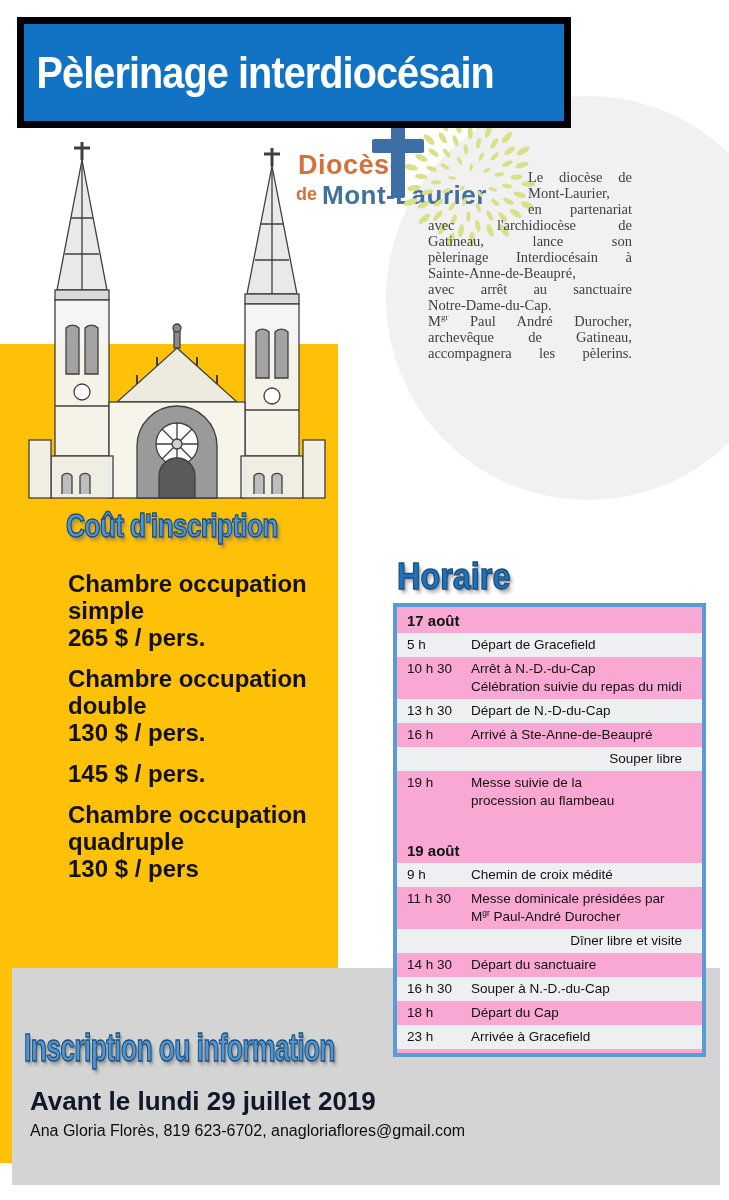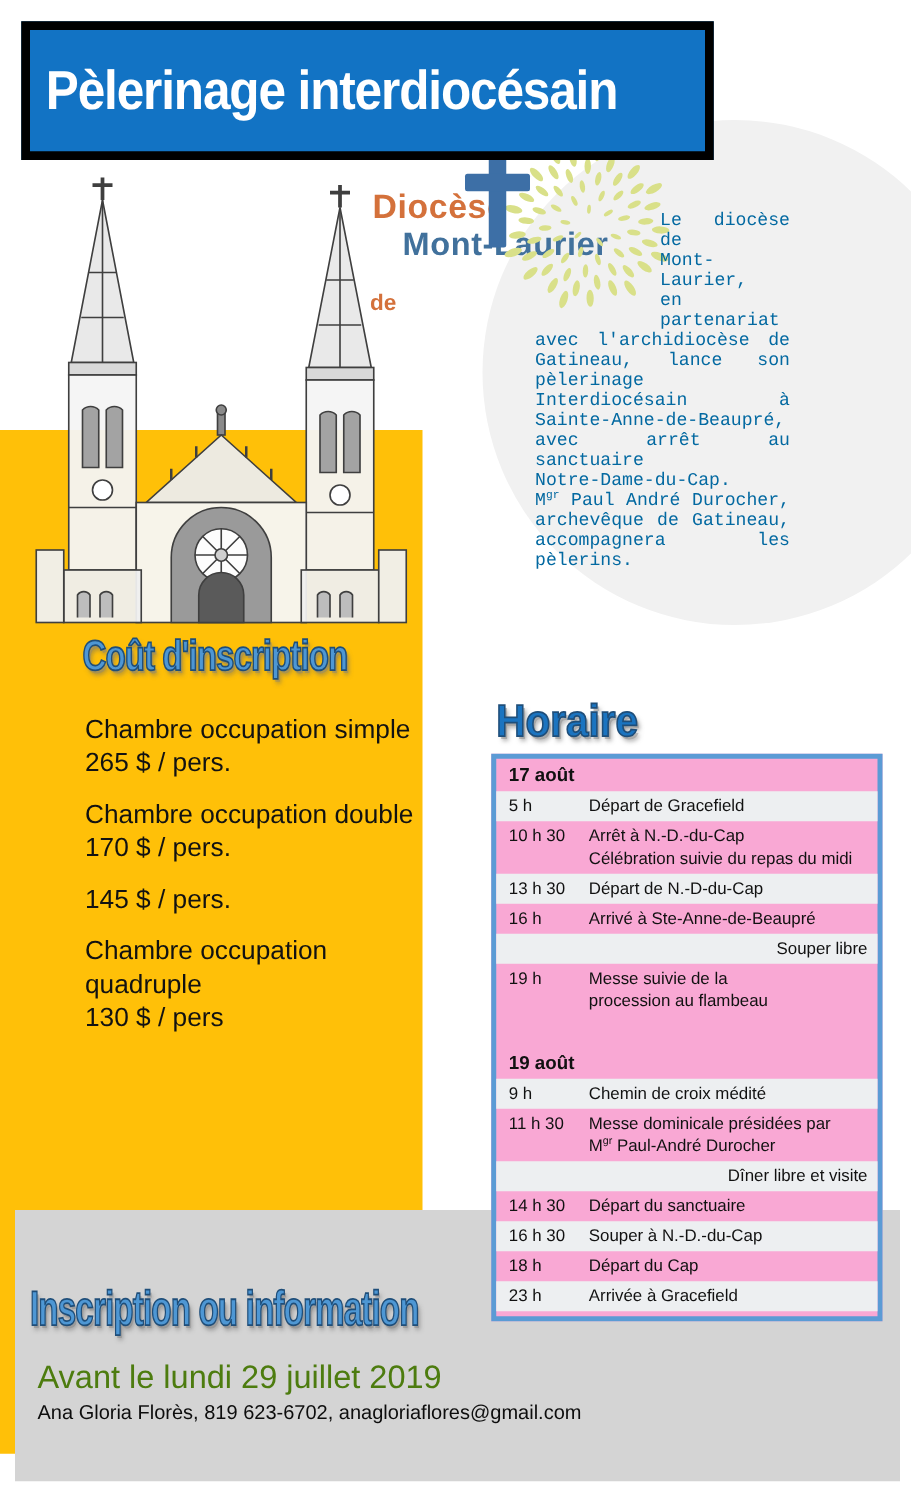--- a/index.html
+++ b/index.html
@@ -14,29 +14,29 @@
 
   
   .ellipse{position:absolute;left:386px;top:96px;width:404px;height:404px;border-radius:50%;
            background:var(--ellipse-bg,#f1f1f1);z-index:1;}
 
   
   .logo{position:absolute;left:296px;top:122px;width:260px;height:110px;z-index:4;}
   .logo-word1{position:absolute;left:2px;top:28px;font-size:27px;font-weight:bold;
               color:var(--logo-orange,#d4713b);letter-spacing:.5px;}
   .logo-word2{position:absolute;left:0px;top:62px;font-size:18px;font-weight:bold;
-              color:var(--logo-orange,#d4713b);margin-top:48px;}
+              color:var(--logo-orange,#d4713b);}
   .logo-word3{position:absolute;left:26px;top:58px;font-size:26px;font-weight:bold;
               color:var(--logo-blue,#41719c);letter-spacing:.5px;}
   .cross-icon{position:absolute;left:74px;top:0px;z-index:2;}
   .leaf-burst{position:absolute;left:99px;top:-16px;width:150px;height:150px;z-index:1;}
 
   
   .intro{position:absolute;left:428px;top:169px;width:204px;z-index:4;
-         font-family:Liberation Mono, monospace;font-size:14.5px;line-height:16px;color:#0369a1;}
+         font-family:Liberation Serif, serif;font-size:14.5px;line-height:16px;color:#404040;}
   .intro-line{text-align:justify;text-align-last:justify;white-space:normal;}
   .intro-line:nth-child(-n+3){margin-left:100px;}
   .intro sup{font-size:9px;line-height:0;}
 
   
   .yellow-box{position:absolute;left:0;top:344px;width:338px;height:819px;
               background:var(--yellow,#ffc008);z-index:1;}
 
   
   .church{position:absolute;left:22px;top:138px;width:310px;height:366px;z-index:3;}
@@ -46,38 +46,38 @@
            color:var(--wordart-fill,#4e97d4);
            -webkit-text-stroke:1.4px var(--wordart-outline,#1f4e79);
            text-shadow:2px 2px 0 rgba(130,130,130,.45),3px 4px 4px rgba(100,100,100,.5);
            transform-origin:0 50%;}
   .h-cout{left:66px;top:506px;font-size:34px;letter-spacing:-1px;transform:scaleX(.78);}
   .h-horaire{left:397px;top:556px;font-size:36px;color:var(--horaire-fill,#1b74c0);transform:scaleX(.9);}
   .h-inscription{left:24px;top:1026px;font-size:39px;letter-spacing:-1px;transform:scaleX(.68);}
 
   
   .pricing{position:absolute;left:68px;top:570px;width:272px;z-index:5;color:#121212;}
-  .price-item{margin-bottom:14px;font-size:21px;line-height:27px;}
+  .price-item{margin-bottom:14px;font-size:24px;line-height:27px;font-weight:bold;}
 
   
   .schedule{position:absolute;left:393px;top:603px;width:305px;background:#f9a8d4;
             border:4px solid var(--table-border,#5b9bd5);z-index:5;padding-bottom:4px;color:#111;}
   .sch-date{font-size:15px;font-weight:bold;padding:5px 10px 3px;line-height:18px;}
-  .sch-row{display:flex;padding:3px 8px 3px 10px;font-size:13.5px;line-height:18px;}
+  .sch-row{display:flex;padding:3px 20px 3px 10px;font-size:13.5px;line-height:18px;}
   .sch-row.stripe{background:var(--row-stripe,#edeff1);}
   .sch-time{width:64px;flex:none;}
   .sch-desc{flex:1;white-space:nowrap;}
   .sch-row.full{display:block;text-align:right;}
   .sch-spacer{height:24px;}
   .schedule sup{font-size:8.5px;line-height:0;}
 
   
   .gray-bar{position:absolute;left:12px;top:968px;width:708px;height:217px;
             background:var(--gray-bar,#d4d4d4);z-index:2;}
-  .deadline{position:absolute;left:30px;top:1086px;font-size:26px;font-weight:normal;color:#4d7c0f;z-index:5;}
+  .deadline{position:absolute;left:30px;top:1086px;font-size:26px;font-weight:bold;color:#0f172a;z-index:5;}
   .contact-info{position:absolute;left:30px;top:1122px;font-size:16px;color:#0d0d0d;z-index:5;}
 </style>
 </head>
 <body>
 
 <div class="page">
 
   <div class="ellipse"></div>
 
   <div class="banner">
@@ -226,21 +226,21 @@
     </div>
 
   <div class="wordart h-cout">Coût d'inscription</div>
   <div class="pricing">
       <div class="price-item">
         <div>Chambre occupation simple</div>
         <div>265 $ / pers.</div>
       </div>
       <div class="price-item">
         <div>Chambre occupation double</div>
-        <div>170 $ / pers.</div>
+        <div>130 $ / pers.</div>
       </div>
       <div class="price-item">
         <div>145 $ / pers.</div>
       </div>
       <div class="price-item">
         <div>Chambre occupation quadruple</div>
         <div>130 $ / pers</div>
       </div>
     </div>
 

